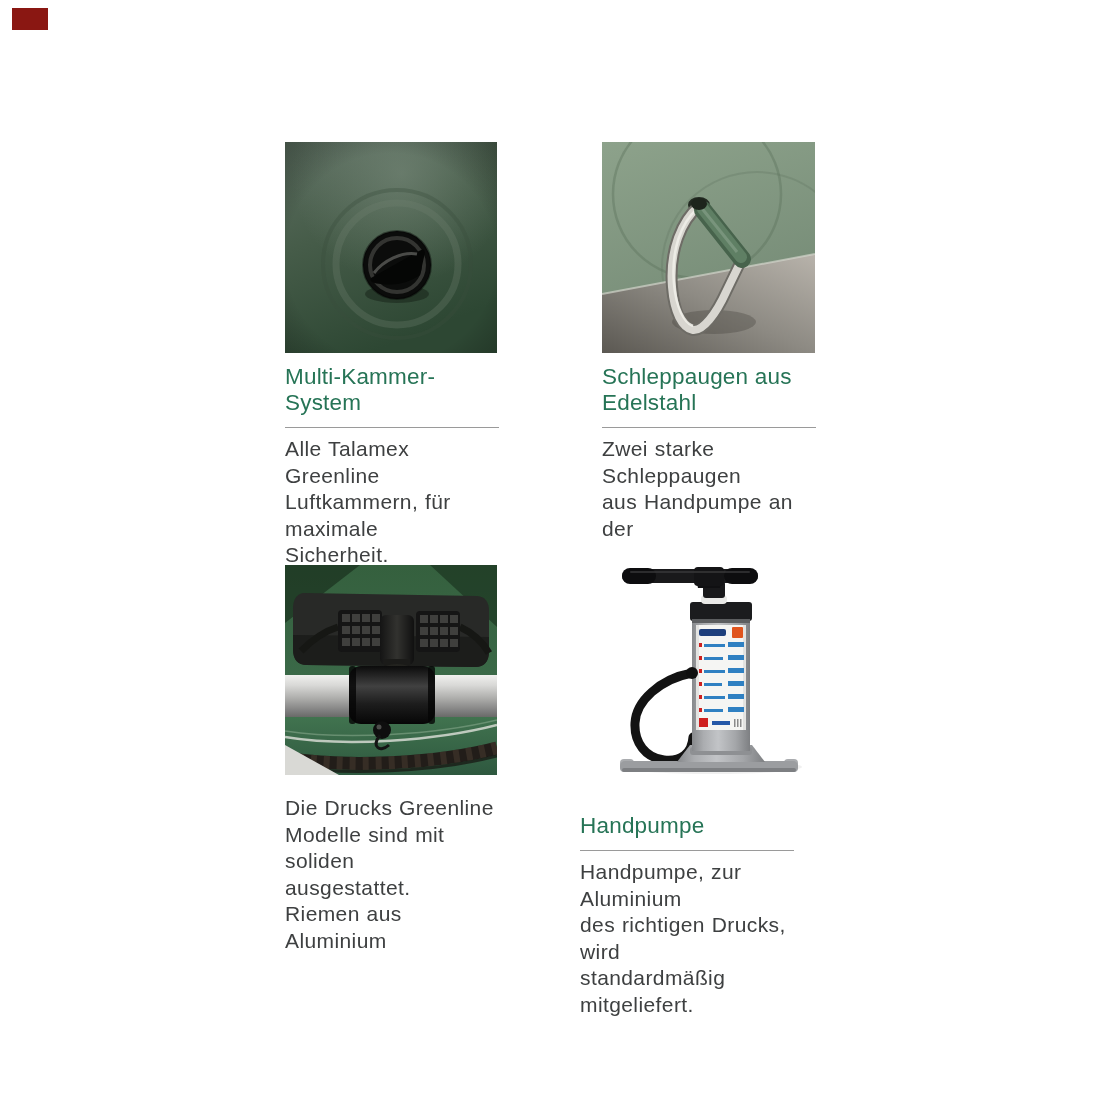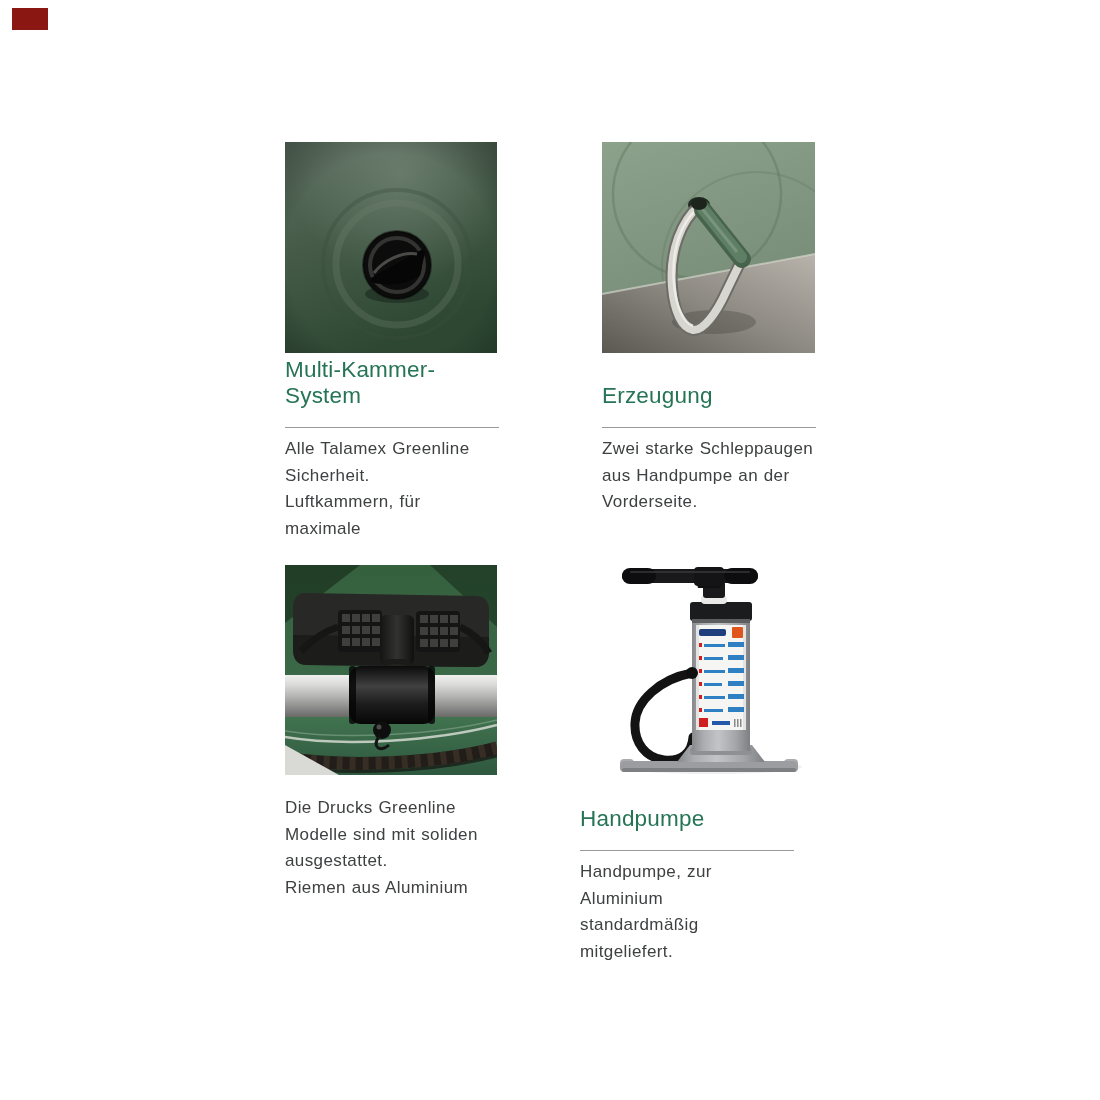--- a/index.html
+++ b/index.html
@@ -24,27 +24,27 @@
   #photo-pump{left:602px;top:565px;width:213px;height:210px;}
 
   .feature{position:absolute;width:214px;}
   #feature-0{left:285px;top:364px;}
   #feature-1{left:602px;top:364px;}
   #feature-2{left:285px;top:787px;}
   #feature-3{left:580px;top:787px;}
 
   .feature-title{
     height:64px;display:flex;flex-direction:column;justify-content:flex-end;
-    padding-bottom:18px;border-bottom:1px solid var(--rule);
+    padding-bottom:11px;border-bottom:1px solid var(--rule);
     color:var(--accent-green);font-size:22.5px;line-height:26px;
     letter-spacing:0.2px;font-weight:400;
   }
   .feature-body{
     margin-top:8px;color:var(--body-text);
-    font-size:17px;line-height:26.5px;letter-spacing:0.4px;word-spacing:0.6px;
+    font-size:21px;line-height:26.5px;letter-spacing:0.4px;word-spacing:0.6px;
   }
 </style>
 </head>
 <body>
 
 <div class="page">
 
   <div class="corner-tag"></div>
 
   <div class="photo" id="photo-valve">
@@ -268,48 +268,49 @@
       <circle cx="90" cy="108" r="6" fill="#0f0f0f"></circle>
     </svg>
   </div>
 
   <div class="feature" id="feature-0">
     <div class="feature-title">
       <div>Multi-Kammer-System</div>
     </div>
     <div class="feature-body">
       <div>Alle Talamex Greenline</div>
+      <div>Luftkammern, für maximale</div>
       <div>Sicherheit.</div>
-      <div>Luftkammern, für maximale</div>
     </div>
   </div>
 
   <div class="feature" id="feature-1">
     <div class="feature-title">
-      <div>Erzeugung</div>
+      <div>Schleppaugen aus</div>
+      <div>Edelstahl</div>
     </div>
     <div class="feature-body">
       <div>Zwei starke Schleppaugen</div>
       <div>aus Handpumpe an der</div>
-      <div>Vorderseite.</div>
     </div>
   </div>
 
   <div class="feature" id="feature-2">
     <div class="feature-body">
       <div>Die Drucks Greenline</div>
       <div>Modelle sind mit soliden</div>
       <div>ausgestattet.</div>
       <div>Riemen aus Aluminium</div>
     </div>
   </div>
 
   <div class="feature" id="feature-3">
     <div class="feature-title">
       <div>Handpumpe</div>
     </div>
     <div class="feature-body">
       <div>Handpumpe, zur Aluminium</div>
+      <div>des richtigen Drucks, wird</div>
       <div>standardmäßig mitgeliefert.</div>
     </div>
   </div>
 
 </div>
 
 </body></html>

